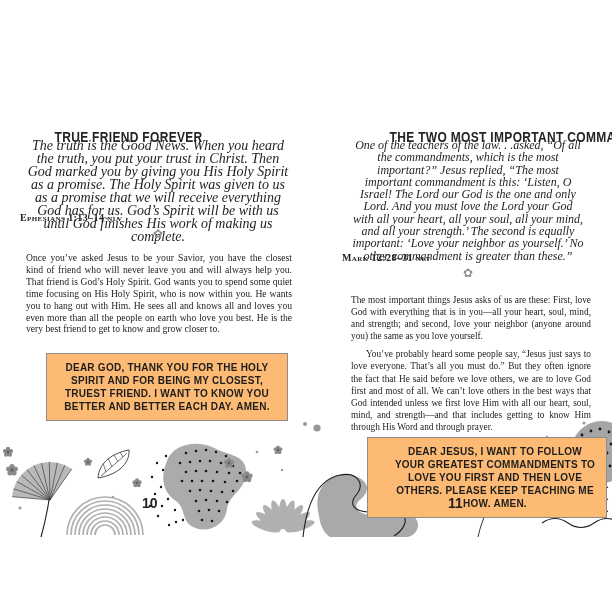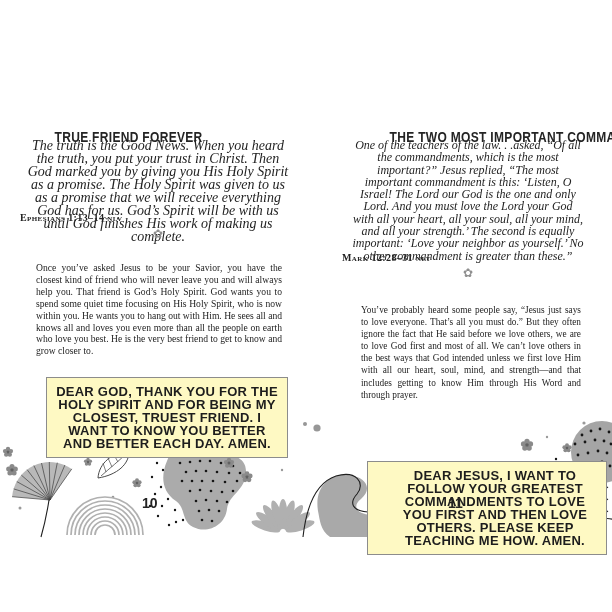--- a/index.html
+++ b/index.html
@@ -7,26 +7,26 @@
        font-family:"Liberation Serif",serif;color:#232323;}
   .abs{position:absolute;}
   h1.title{margin:16px;font-family:"Liberation Sans",sans-serif;font-weight:700;font-size:15px;
        letter-spacing:.4px;white-space:nowrap;color:#242424;z-index:2;}
   h1.title span{display:inline-block;transform:scaleX(.80);transform-origin:center;}
   .scripture{margin:0;font-style:italic;text-align:center;font-size:14px;line-height:13px;z-index:2;}
   .scripture.small{font-size:12px;line-height:12.3px;}
   .reference{margin:0;text-align:left;font-variant:small-caps;font-weight:700;font-size:10px;
        letter-spacing:.4px;z-index:2;}
   .divider{text-align:center;font-size:12px;line-height:14px;color:#8f8f8f;z-index:2;}
-  .bodytext p{margin:16px;text-align:justify;font-size:9.6px;line-height:11.9px;z-index:2;}
+  .bodytext p{margin:6px;text-align:justify;font-size:9.6px;line-height:11.9px;z-index:2;}
   .bodytext.small p{font-size:9.3px;line-height:12.1px;}
   .bodytext p + p{text-indent:15px;}
-  .prayer-box{background:#fef9c3;border:1px solid #8c8c8c;text-align:center;z-index:3;
-       font-family:"Liberation Sans",sans-serif;font-weight:700;font-size:13px;line-height:13px;
-       letter-spacing:.25px;color:#1d1d1d;margin-top:24px;}
+  .prayer-box{background:#fdba74;border:1px solid #8c8c8c;text-align:center;z-index:3;
+       font-family:"Liberation Sans",sans-serif;font-weight:700;font-size:10px;line-height:13px;
+       letter-spacing:.25px;color:#1d1d1d;}
   .prayer-box p{margin:0;padding:7px 9px;}
   .pagenum{font-family:"Liberation Sans",sans-serif;font-weight:700;font-size:14px;
        z-index:3;}
   svg.deco{position:absolute;left:0;top:415px;z-index:1;pointer-events:none;}
 
   
   #l-title {left:20px;  top:112px; width:276px;}
   #l-scrip {left:24px;  top:139px; width:268px;}
   #l-ref   {left:20px;  top:212px; width:276px;}
   #l-div   {left:20px;  top:227px; width:276px;}
@@ -264,20 +264,21 @@
     </div>
     <div id="l-num" class="abs pagenum">10</div>
   </section>
 
   <section>
     <h1 id="r-title" class="abs title"><span>THE TWO MOST IMPORTANT COMMANDS</span></h1>
     <p id="r-scrip" class="abs scripture small">One of the teachers of the law. . .asked, “Of all the commandments, which is the most important?” Jesus replied, “The most important commandment is this: ‘Listen, O Israel! The Lord our God is the one and only Lord. And you must love the Lord your God with all your heart, all your soul, all your mind, and all your strength.’ The second is equally important: ‘Love your neighbor as yourself.’ No other commandment is greater than these.”</p>
     <p id="r-ref" class="abs reference">Mark 12:28–31 nlt</p>
     <div id="r-div" class="abs divider">✿</div>
     <div id="r-body" class="abs bodytext small">
+      <p>The most important things Jesus asks of us are these: First, love God with everything that is in you—all your heart, soul, mind, and strength; and second, love your neighbor (anyone around you) the same as you love yourself.</p>
       <p>You’ve probably heard some people say, “Jesus just says to love everyone. That’s all you must do.” But they often ignore the fact that He said before we love others, we are to love God first and most of all. We can’t love others in the best ways that God intended unless we first love Him with all our heart, soul, mind, and strength—and that includes getting to know Him through His Word and through prayer.</p>
     </div>
     <div id="r-box" class="abs prayer-box">
       <p>DEAR JESUS, I WANT TO FOLLOW YOUR GREATEST COMMANDMENTS TO LOVE YOU FIRST AND THEN LOVE OTHERS. PLEASE KEEP TEACHING ME HOW. AMEN.</p>
     </div>
     <div id="r-num" class="abs pagenum">11</div>
   </section>
 
 </div>
 

